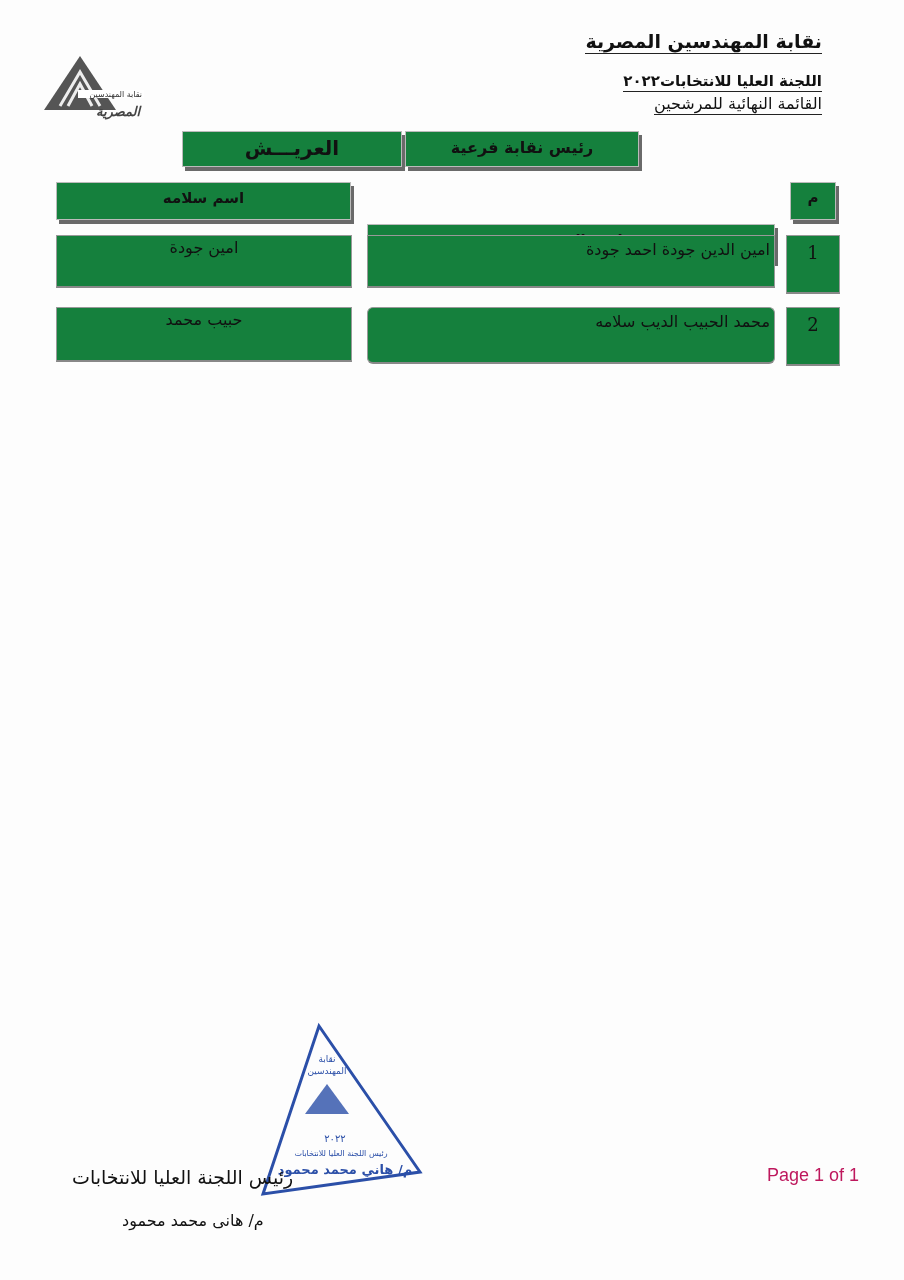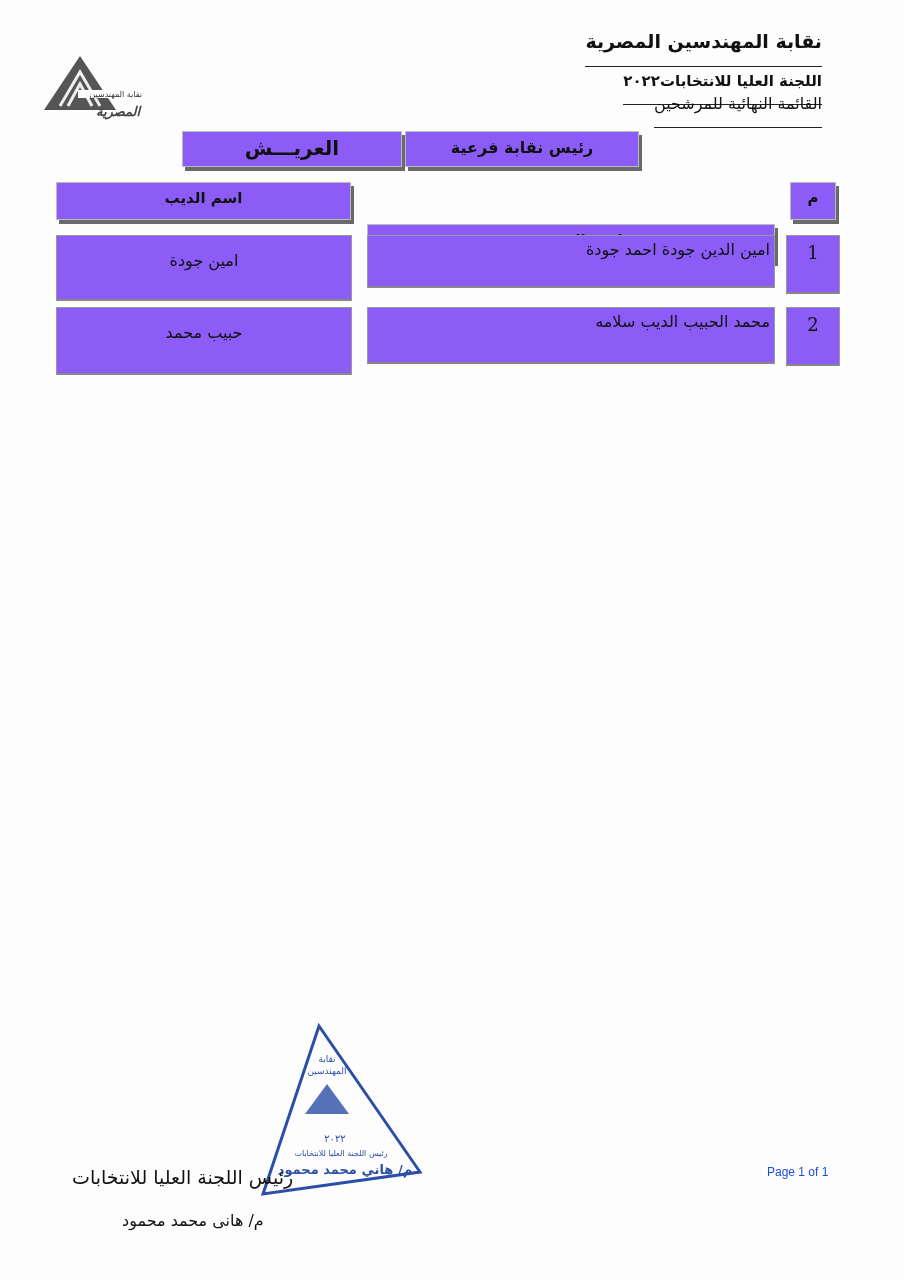--- a/index.html
+++ b/index.html
@@ -1,35 +1,35 @@
 <!DOCTYPE html>
 <html><head>
 <meta charset="utf-8">
 <style>
   html, body { margin:0; padding:0; }
   body { width:904px; height:1280px; background:#fdfdfd; position:relative; overflow:hidden;
          font-family:"DejaVu Sans", sans-serif; color:#111; }
   .abs { position:absolute; }
   .hdr { direction:rtl; text-align:right; right:82px; font-weight:bold; }
-  .hdr span { border-bottom:1.5px solid #222; padding-bottom:14px; }
+  .hdr span { border-bottom:1.5px solid #222; padding-bottom:1px; }
   .h1 { top:30px; font-size:19px; }
   .h2 { top:72px; font-size:15px; }
   .h3 { top:94px; font-size:16px; font-weight:normal; }
   .logo { left:38px; top:50px; width:112px; height:72px; }
-  .box { position:absolute; background:#8b5cf6; border:1px solid #bbb;
+  .box { position:absolute; background:#15803d; border:1px solid #bbb;
          box-shadow:3px 4px 0 #6a6a6a; direction:rtl; }
   .title-box { font-size:16px; font-weight:bold; text-align:center; line-height:32px; }
   .col-hdr { font-size:15px; font-weight:bold; text-align:center; line-height:30px; }
   .row-box { box-shadow:none; border:1px solid #999; border-bottom:2px solid #888; }
   .cell-txt { font-size:16px; padding:4px 4px 0 0; }
-  .cell-center { text-align:center; font-size:16px; padding-top:15px; }
+  .cell-center { text-align:center; font-size:16px; padding-top:2px; }
   .num { font-family:"DejaVu Serif", serif; font-size:18px; text-align:center; padding-top:6px; }
   .footer1 { left:72px; top:1166px; font-size:19px; direction:rtl; }
   .footer2 { left:122px; top:1211px; font-size:16px; direction:rtl; }
-  .pager { left:767px; top:1165px; font-size:12px; color:#1d4ed8; font-family:"Liberation Sans", sans-serif; }
+  .pager { left:767px; top:1165px; font-size:18px; color:#be185d; font-family:"Liberation Sans", sans-serif; }
   .stamp { left:255px; top:1022px; width:175px; height:175px; }
 </style>
 </head>
 <body>
 
 <div class="abs logo">
   <svg width="112" height="72" viewBox="0 0 112 72">
     <polygon points="6,60 42,6 78,60" fill="#555"></polygon>
     <polyline points="22,56 42,22 62,56" fill="none" stroke="#eee" stroke-width="3"></polyline>
     <polyline points="30,56 42,34 54,56" fill="none" stroke="#eee" stroke-width="3"></polyline>
@@ -50,37 +50,37 @@
   <span>العريـــش</span>
 </div>
 
 <div class="box col-hdr" style="left:790px; top:182px; width:44px; height:36px;">
   <span>م</span>
 </div>
 <div class="box col-hdr" style="left:367px; top:182px; width:406px; height:36px;margin-top:42px;">
   <span>اسم المهندس</span>
 </div>
 <div class="box col-hdr" style="left:56px; top:182px; width:293px; height:36px;">
-  <span>اسم الديب</span>
+  <span>اسم سلامه</span>
 </div>
 
 <div class="box row-box num" style="left:786px; top:235px; width:52px; height:50px;">
   <span>1</span>
 </div>
 <div class="box row-box cell-txt" style="left:367px; top:235px; width:402px; height:46px;">
   <span>امين الدين جودة احمد جودة</span>
 </div>
 <div class="box row-box cell-center" style="left:56px; top:235px; width:294px; height:48px;">
   <span>امين جودة</span>
 </div>
 
 <div class="box row-box num" style="left:786px; top:307px; width:52px; height:50px;">
   <span>2</span>
 </div>
-<div class="box row-box cell-txt" style="left:367px; top:307px; width:402px; height:50px;">
+<div class="box row-box cell-txt" style="left:367px; top:307px; width:402px; height:50px;border-radius:6px;">
   <span>محمد الحبيب الديب سلامه</span>
 </div>
 <div class="box row-box cell-center" style="left:56px; top:307px; width:294px; height:50px;">
   <span>حبيب محمد</span>
 </div>
 
 <div class="abs stamp">
   <svg width="175" height="175" viewBox="0 0 175 175">
     <polygon points="64,4 165,150 8,172" fill="none" stroke="#2b4fa8" stroke-width="3"></polygon>
     <g fill="#2b4fa8" font-family="DejaVu Sans, sans-serif" text-anchor="middle">

